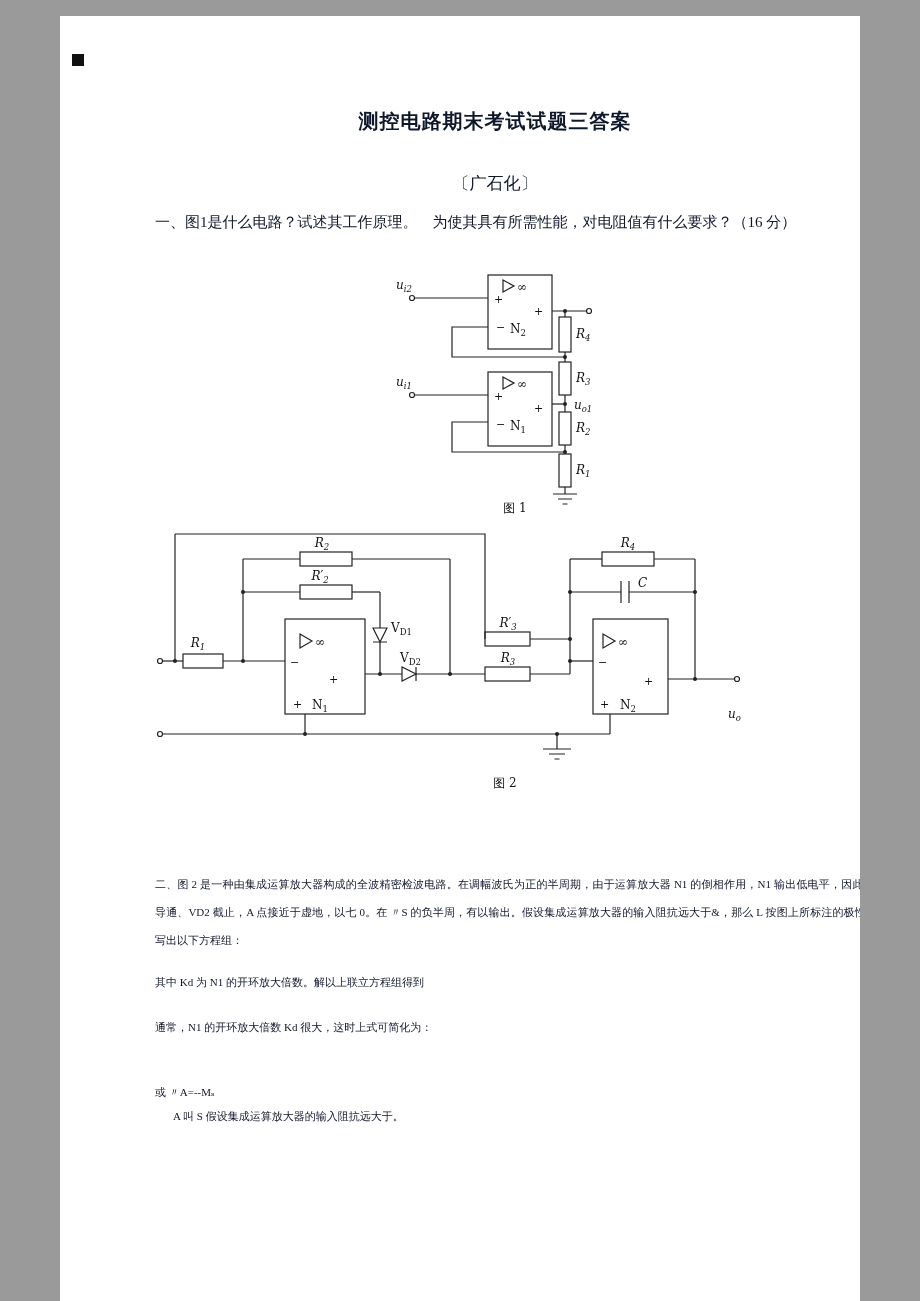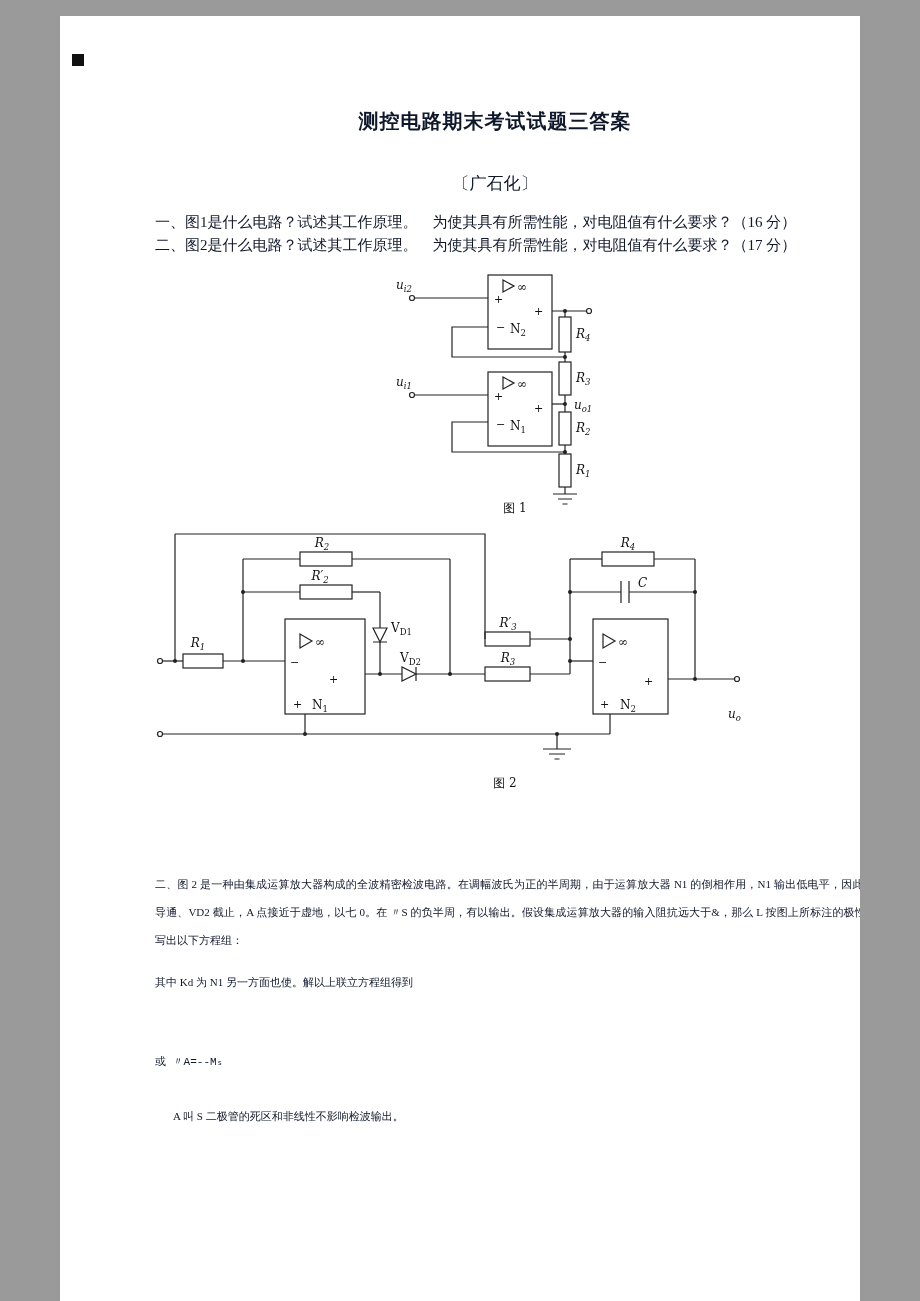--- a/index.html
+++ b/index.html
@@ -9,21 +9,21 @@
   .corner-mark{left:12px;top:38px;width:12px;height:12px;background:#111;}
   .title{top:92px;left:0;width:870px;text-align:center;font-size:20px;font-weight:bold;letter-spacing:1px;}
   .subtitle{top:156px;left:0;width:870px;text-align:center;font-size:17px;}
   .q{left:95px;width:740px;font-size:15px;}
   .q1{top:197px;}
   .q2{top:220px;}
   .para{left:95px;width:733px;font-size:11px;line-height:28px;text-align:justify;}
   .p0{top:854px;}
   .p1{top:952px;}
   .p2{top:997px;}
-  .p3{top:1032px;font-family:Liberation Mono, monospace;}
+  .p3{top:1062px;}
   .p4{top:1086px;left:113px;}
   .p5{top:1130px;text-indent:2em;}
   .fig1{top:246px;left:330px;text-decoration:underline;}
   .fig2{top:503px;left:80px;}
   svg text{font-family:"DejaVu Serif","Liberation Serif",serif;font-size:12px;fill:#111;}
   svg .sign{font-size:11px;}
   svg .sub{font-size:8.5px;}
   svg .it{font-style:italic;}
   .w{fill:none;stroke:#222;stroke-width:1.2;}
   .box{fill:none;stroke:#222;stroke-width:1.2;}
@@ -33,21 +33,20 @@
 <body>
 
 <div class="page">
 
   <div class="abs corner-mark"></div>
 
   <h1 class="abs title">测控电路期末考试试题三答案</h1>
   <div class="abs subtitle">〔广石化〕</div>
 
   <p class="abs q q1">一、图1是什么电路？试述其工作原理。　为使其具有所需性能，对电阻值有什么要求？（16 分）</p>
-  <p class="abs q q2">二、图2是什么电路？试述其工作原理。　为使其具有所需性能，对电阻值有什么要求？（17 分）</p>
 
   <div class="abs fig1">
     <svg width="260" height="262" viewBox="0 0 260 262">
 
       <g>
         <text class="it" x="6" y="27"><tspan>u</tspan><tspan class="sub" dy="3">i2</tspan></text>
         <circle class="w" cx="22" cy="36" r="2.5"></circle>
         <path class="w" d="M24.5 36 H98"></path>
       </g>
 
@@ -245,17 +244,18 @@
       </g>
       <g>
         <path class="w" d="M417 215 V230 M403 230 H431 M409 235 H425 M414.5 240 H419.5"></path>
       </g>
 
       <text x="365" y="268" text-anchor="middle">图 2</text>
     </svg>
   </div>
 
   <p class="abs para p0">二、图 2 是一种由集成运算放大器构成的全波精密检波电路。在调幅波氏为正的半周期，由于运算放大器 N1 的倒相作用，N1 输出低电平，因此 VD1 导通、VD2 截止，A 点接近于虚地，以七 0。在 〃S 的负半周，有以输出。假设集成运算放大器的输入阻抗远大于&amp;，那么 L 按图上所标注的极性，可写出以下方程组：</p>
-  <p class="abs para p1">其中 Kd 为 N1 另一方面也使。解以上联立方程组得到</p>
+  <p class="abs para p1">其中 Kd 为 N1 的开环放大倍数。解以上联立方程组得到</p>
+  <p class="abs para p2">通常，N1 的开环放大倍数 Kd 很大，这时上式可简化为：</p>
   <p class="abs para p3">或 〃A=--Mₛ</p>
-  <p class="abs para p4">A 叫 S 二极管的死区和非线性不影响检波输出。</p>
+  <p class="abs para p4">A 叫 S 假设集成运算放大器的输入阻抗远大于。</p>
 
 </div>
 
 </body></html>

